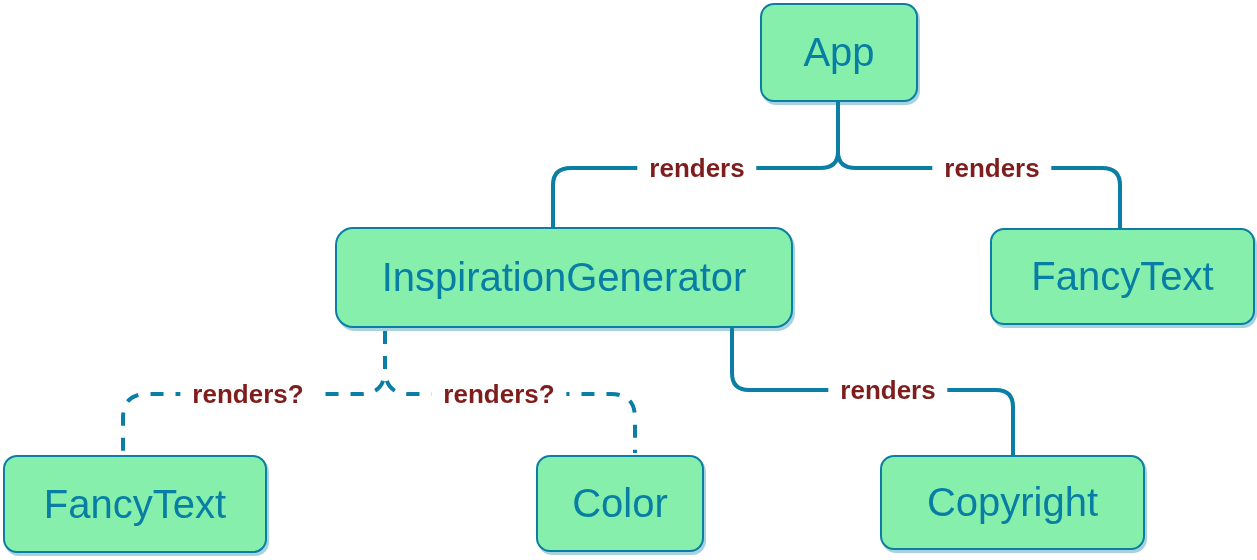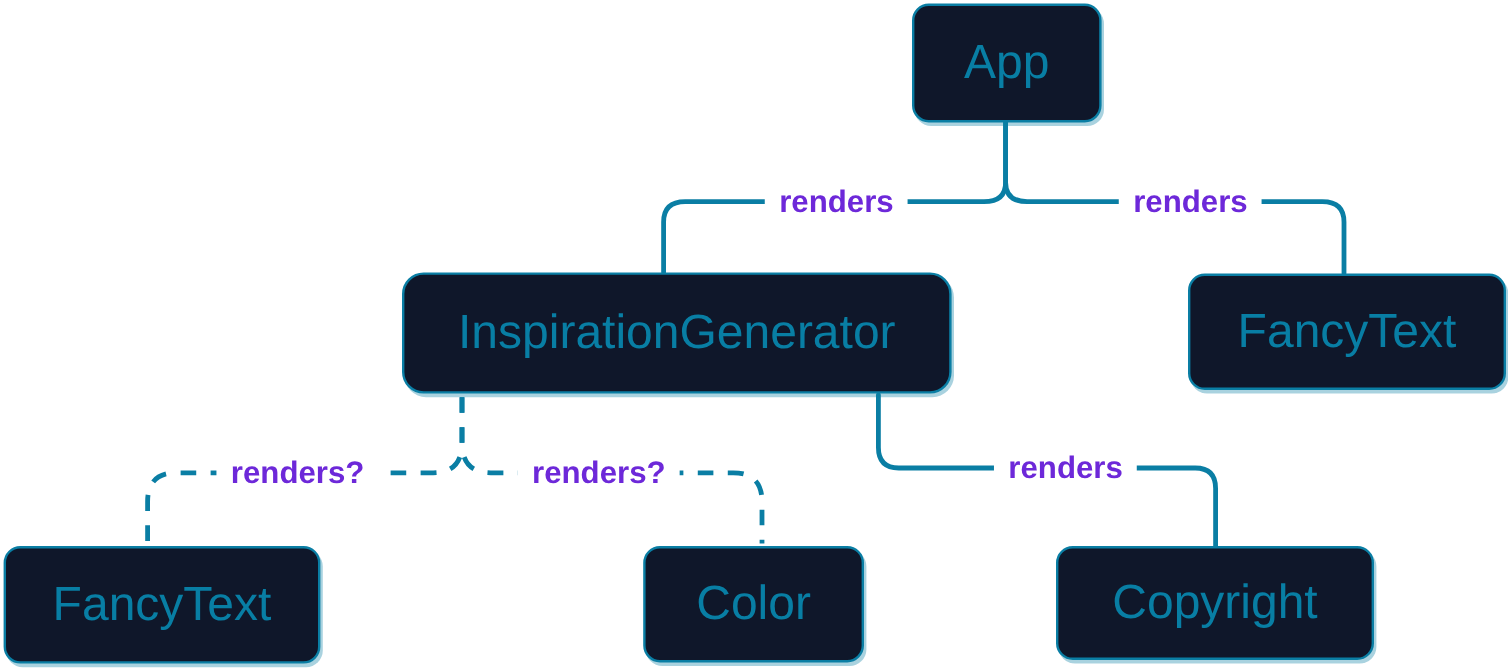--- a/index.html
+++ b/index.html
@@ -33,42 +33,42 @@
     stroke: #0a7ea4;
     stroke-width: 4;
     stroke-dasharray: 13 12;
     stroke-linecap: butt;
   }
   .node {
     position: absolute;
     display: flex;
     align-items: center;
     justify-content: center;
-    background: #0f172a;
+    background: #86efac;
     border: 2.5px solid #0a7ea4;
     border-radius: 14px;
     box-shadow: 2px 3px 0 rgba(10, 126, 164, 0.35);
     color: #087ea4;
     font-size: 40px;
     font-weight: 500;
     white-space: nowrap;
     box-sizing: border-box;
   }
   .node-app            { left: 760px; top: 3px;   width: 158px; height: 99px; }
   .node-inspiration    { left: 335px; top: 227px; width: 458px; height: 101px; border-radius: 18px; }
   .node-fancytext-top  { left: 990px; top: 228px; width: 265px; height: 97px; }
   .node-fancytext-bot  { left: 3px;   top: 455px; width: 264px; height: 98px; }
-  .node-color          { left: 536px; top: 455px; width: 184px; height: 97px; }
+  .node-color          { left: 536px; top: 455px; width: 168px; height: 97px; }
   .node-copyright      { left: 880px; top: 455px; width: 265px; height: 95px; }
 
   .edge-label {
     position: absolute;
     transform: translate(-50%, -50%);
     background: #ffffff;
-    color: #6d28d9;
+    color: #7f1d1d;
     font-size: 26px;
     font-weight: 700;
     padding: 2px 12px;
     white-space: nowrap;
     line-height: 1.1;
   }
   .lbl-renders-ig        { left: 697px; top: 168px; }
   .lbl-renders-fancytext { left: 992px; top: 168px; }
   .lbl-renders-copyright { left: 888px; top: 390px; }
   .lbl-renders-q-left    { left: 248px; top: 394px; }

